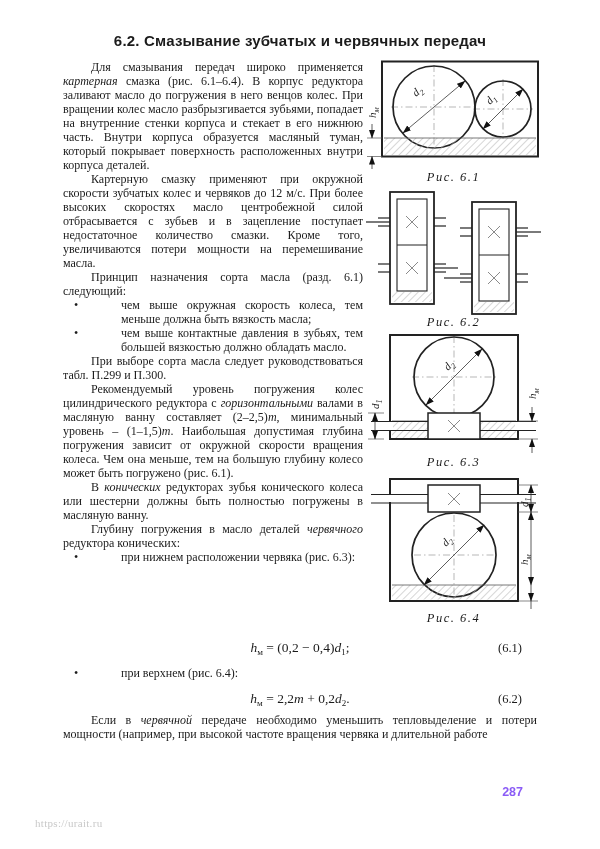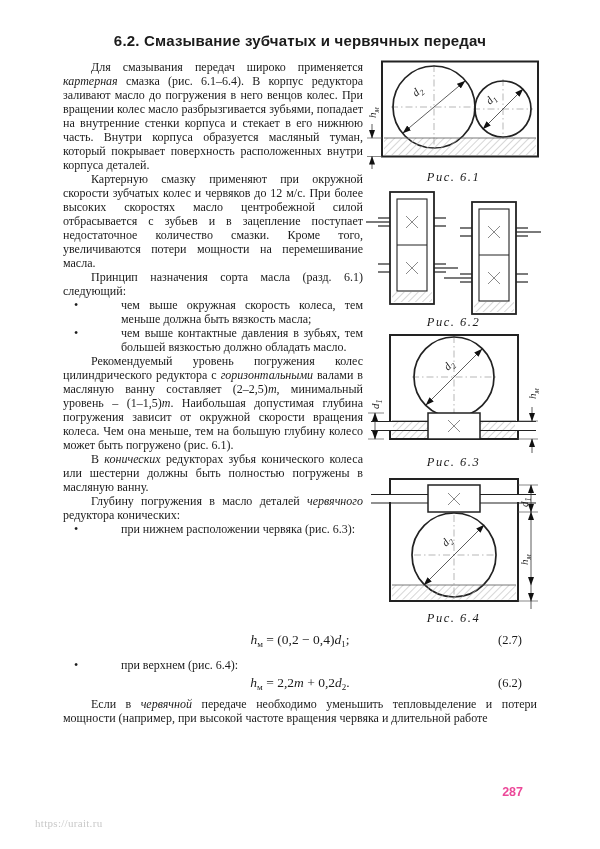--- a/index.html
+++ b/index.html
@@ -12,32 +12,32 @@
     text-align:center;padding-top:32px;letter-spacing:.2px;
   }
   .content{display:flex;padding:11px 59px 0 63px;justify-content:center;}
   .col-text{width:300px;}
   .col-figs{width:175px;margin-left:auto;}
   .para{margin:0;text-align:justify;text-indent:28px;font-size:12px;line-height:14px;}
   .bullet{display:flex;margin:0;}
   .bullet .dot{width:47px;padding-left:11px;flex:none;font-size:12px;line-height:14px;}
   .bullet .btxt{flex:1;text-align:justify;font-size:12px;line-height:14px;}
   .bottom{padding:0 63px;}
-  .formula-row{position:relative;height:24px;margin-top:0;}
+  .formula-row{position:relative;height:24px;margin-top:8px;}
   .formula{position:absolute;left:0;right:0;top:3px;text-align:center;font-size:13.5px;}
   .formula sub,.frm sub{font-size:9px;vertical-align:-3px;}
   .fnum{position:absolute;right:15px;top:4px;font-size:12.5px;}
   figure{margin:0;}
   .figcap{
     text-align:center;font-style:italic;font-size:12.5px;letter-spacing:1.5px;
     margin:0 0 3px 0;line-height:15px;
   }
   .page-number{
     position:absolute;right:77px;top:785px;font-family:"Liberation Sans",sans-serif;
-    font-size:12.5px;font-weight:600;color:#ec4899;
+    font-size:12.5px;font-weight:600;color:#8b5cf6;
   }
   .watermark{
     position:absolute;left:35px;top:817px;font-family:Liberation Serif, serif;
     font-size:11px;color:#c9c9c9;letter-spacing:.3px;
   }
   svg{display:block;}
   .flabel{font-family:"Liberation Serif",serif;font-style:italic;font-size:11px;fill:#222;}
   .fsub{font-size:8px;}
 </style>
 </head>
@@ -67,20 +67,21 @@
 
       <div class="bullet">
         <span class="dot">•</span>
         <span class="btxt">чем выше окружная скорость колеса, тем меньше должна быть вязкость масла;</span>
       </div>
       <div class="bullet">
         <span class="dot">•</span>
         <span class="btxt">чем выше контактные давления в зубьях, тем большей вязкостью должно обладать масло.</span>
       </div>
 
+      <p class="para">При выборе сорта масла следует руководствоваться табл. П.299 и П.300.</p>
       <p class="para"><span>Рекомендуемый уровень погружения колес цилиндрического редуктора с </span><i>горизонтальными</i><span> валами в масляную ванну составляет (2–2,5)</span><i>m</i><span>, минимальный уровень – (1–1,5)</span><i>m</i><span>. Наибольшая допустимая глубина погружения зависит от окружной скорости вращения колеса. Чем она меньше, тем на большую глубину колесо может быть погружено (рис. 6.1).</span></p>
       <p class="para"><span>В </span><i>конических</i><span> редукторах зубья конического колеса или шестерни должны быть полностью погружены в масляную ванну.</span></p>
       <p class="para"><span>Глубину погружения в масло деталей </span><i>червячного</i><span> редуктора конических:</span></p>
 
       <div class="bullet">
         <span class="dot">•</span>
         <span class="btxt">при нижнем расположении червяка (рис. 6.3):</span>
       </div>
     </div>
 
@@ -249,21 +250,21 @@
         <figcaption class="figcap">Рис. 6.4</figcaption>
       </figure>
 
     </div>
   </div>
 
   <div class="bottom">
 
     <div class="formula-row">
       <span class="formula frm"><i>h</i><sub>м</sub><span> = (0,2 − 0,4)</span><i>d</i><sub>1</sub><span>;</span></span>
-      <span class="fnum">(2.7)</span>
+      <span class="fnum">(6.1)</span>
     </div>
 
     <div class="bullet" style="margin-top:5px;">
       <span class="dot">•</span>
       <span class="btxt">при верхнем (рис. 6.4):</span>
     </div>
 
     <div class="formula-row">
       <span class="formula frm"><i>h</i><sub>м</sub><span> = 2,2</span><i>m</i><span> + 0,2</span><i>d</i><sub>2</sub><span>.</span></span>
       <span class="fnum">(6.2)</span>

